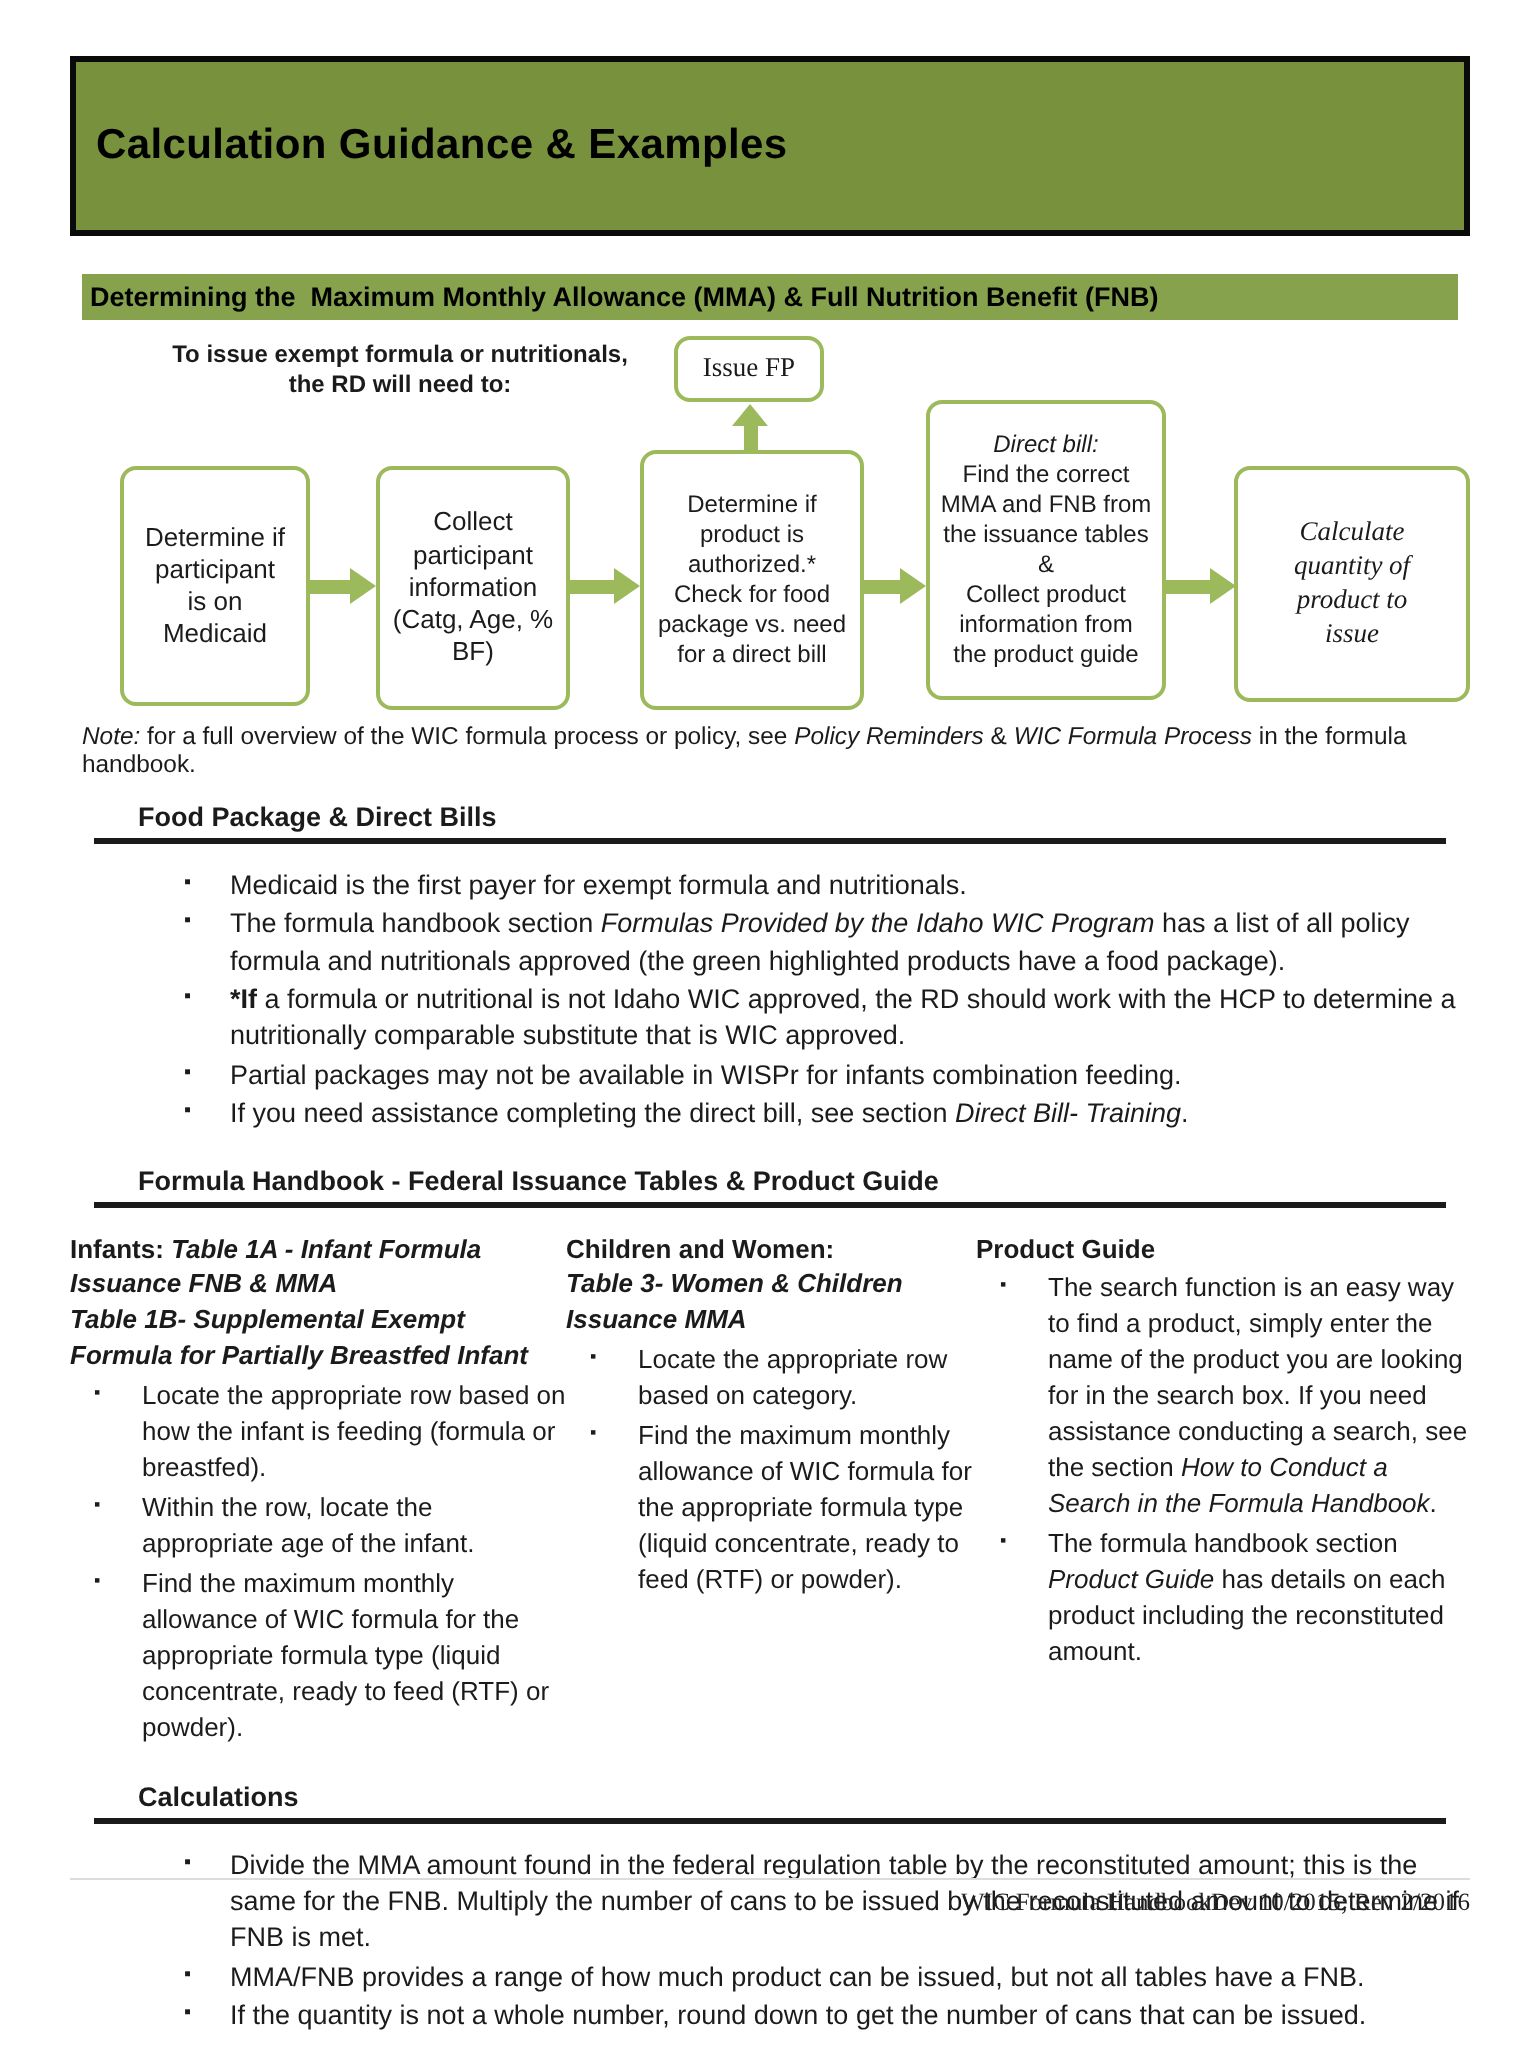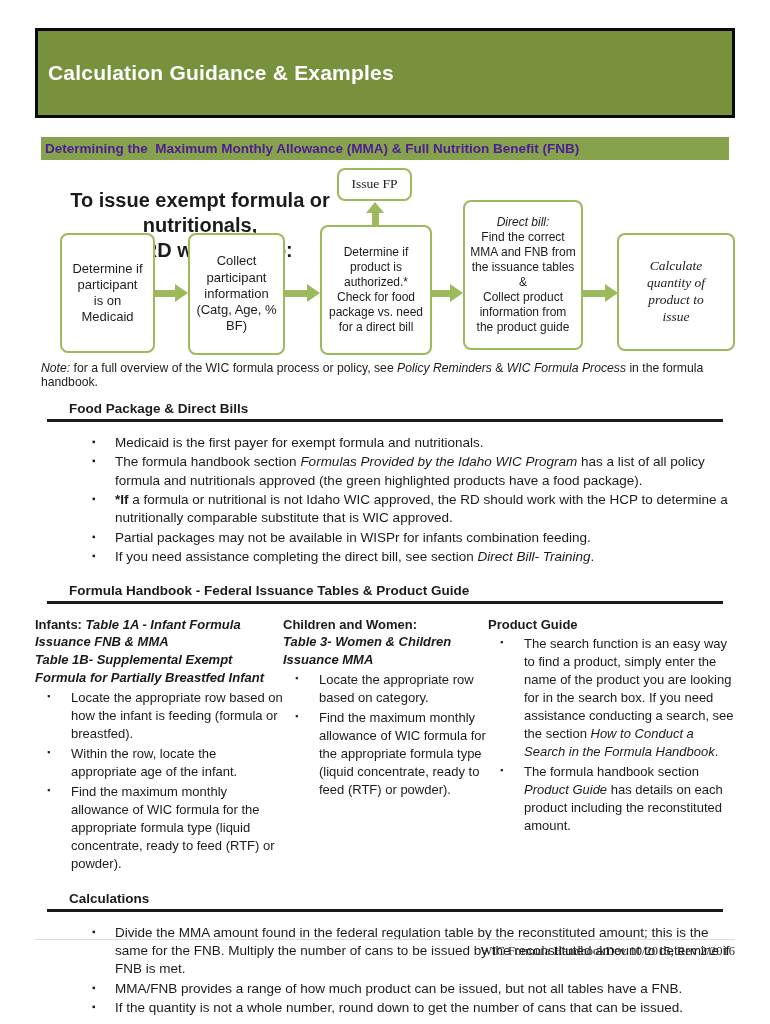--- a/index.html
+++ b/index.html
@@ -11,38 +11,38 @@
   .content{position:absolute;left:35px;right:35px;top:0;}
   
   .rb{font-weight:bold}.ri{font-style:italic}
 
   
   .banner{
     margin-top:28px;height:84px;background:#77913C;border:3px solid #0a0a0a;
     display:flex;align-items:center;
   }
   .banner h1{
-    margin:0;padding-left:10px;color:#ffffff;font-size:21px;font-weight:bold;
+    margin:0;padding-left:10px;color:#000000;font-size:21px;font-weight:bold;
     letter-spacing:.2px;
   }
 
   
   .section-bar{
     margin:19px 6px 0 6px;height:23px;background:#87A24C;
     display:flex;align-items:center;
   }
   .section-bar span{
-    color:#4c1d95;font-weight:bold;font-size:13.5px;padding-left:4px;white-space:pre;
+    color:#000000;font-weight:bold;font-size:13.5px;padding-left:4px;white-space:pre;
   }
 
   
   .flowchart{position:relative;height:200px;}
   .fc-intro{
-    position:absolute;left:30px;top:28px;width:270px;text-align:center;
-    font-weight:bold;font-size:20px;line-height:1.25;
+    position:absolute;left:30px;top:10px;width:270px;text-align:center;
+    font-weight:bold;font-size:12px;line-height:1.25;
   }
   .fc-box{
     position:absolute;background:#fff;border:2.5px solid #9CBA5C;border-radius:8px;
     display:flex;align-items:center;justify-content:center;text-align:center;
     box-sizing:border-box;
   }
   .fc-box .box-text{white-space:pre-line;line-height:1.25;}
   .issue-fp{left:302px;top:8px;width:75px;height:33px;border-radius:8px;
     font-family:"Liberation Serif",serif;font-size:13.5px;}
   .box1{left:25px;top:73px;width:95px;height:120px;font-size:13px;}

